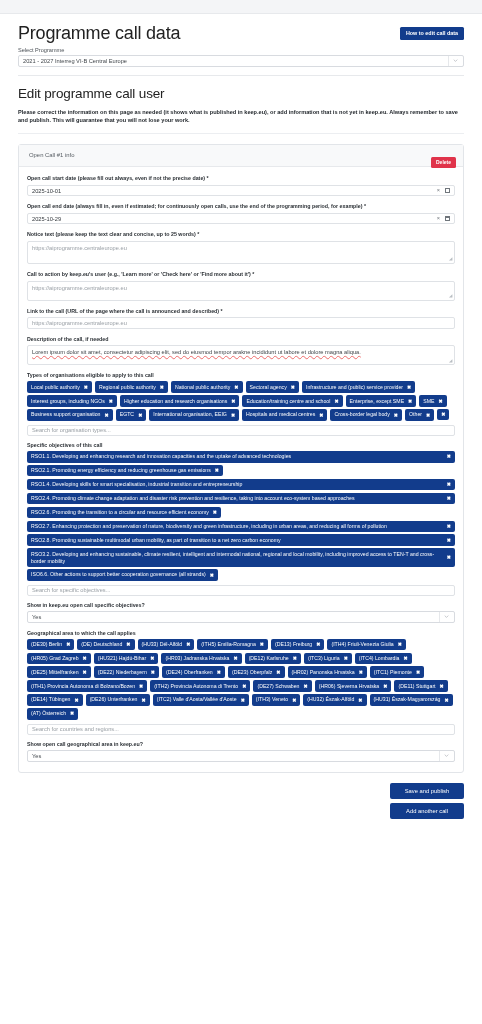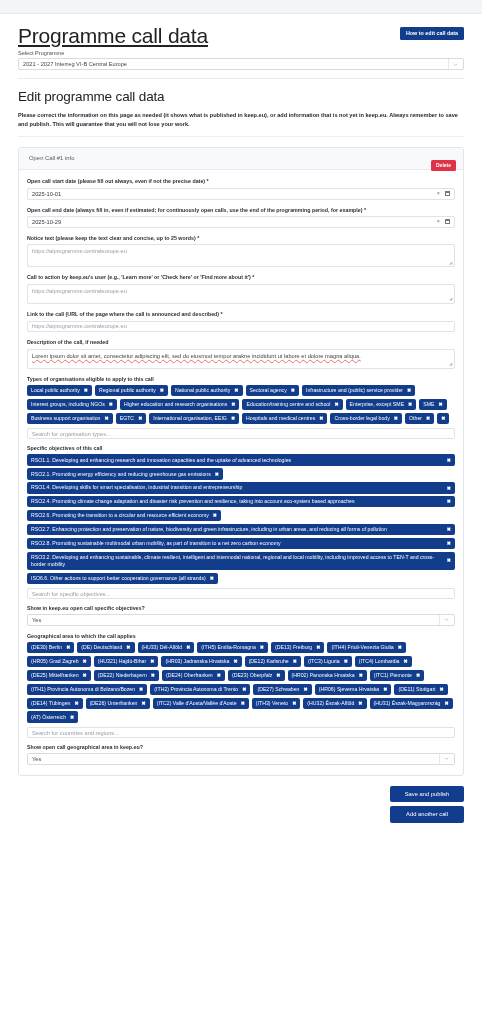--- a/index.html
+++ b/index.html
@@ -12,22 +12,22 @@
     font-size:6.2px;
     color:#212529;
     overflow:hidden;
   }
   .page { width:482px; height:1024px; position:relative; }
 
   
   .topbar { height:14px; background:#f4f5f7; border-bottom:1px solid #e7e9ec; }
   .header { padding:10px 18px 0 18px; position:relative; }
   h1.page-title {
-    font-size:21px; font-weight:400; margin:0 0 3px 0;
-    letter-spacing:-0.2px; color:#222; line-height:1.1;text-decoration:underline;
+    font-size:18px; font-weight:400; margin:0 0 3px 0;
+    letter-spacing:-0.2px; color:#222; line-height:1.1;
   }
   .help-btn {
     position:absolute; right:18px; top:13px;
     background:#123c8c; color:#fff; border:none;
     font-size:5.4px; font-weight:700;
     padding:4px 6px; border-radius:1.5px; cursor:pointer;
     font-family:"Liberation Sans", sans-serif;
     line-height:1;
   }
   .lbl-sm { font-size:5.6px; color:#4b5157; margin:0 0 2px 0; }
@@ -143,21 +143,21 @@
       <span class="caret">
         <svg width="5" height="3" viewBox="0 0 8 5">
             <path d="M1 1 L4 4 L7 1" stroke="#a9aeb4" stroke-width="1.1" fill="none"></path>
           </svg>
       </span>
     </div>
     <hr class="hr-full">
   </div>
 
   <div class="main">
-    <h2 class="section-title">Edit programme call data</h2>
+    <h2 class="section-title">Edit programme call user</h2>
     <p class="intro">Please correct the information on this page as needed (it shows what is published in keep.eu), or add information that is not yet in keep.eu. Always remember to save and publish. This will guarantee that you will not lose your work.</p>
     <hr class="hr-thin">
 
     <div class="card">
 
       <div class="card-head">
         <span class="ttl">Open Call #1 info</span>
         <button class="delete-btn">Delete</button>
       </div>
 

